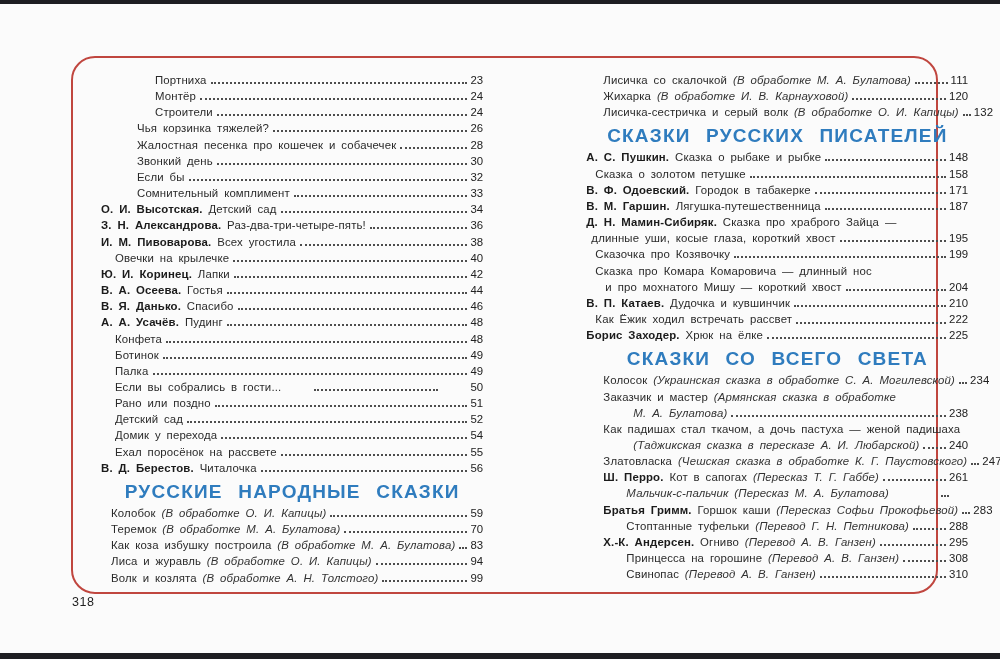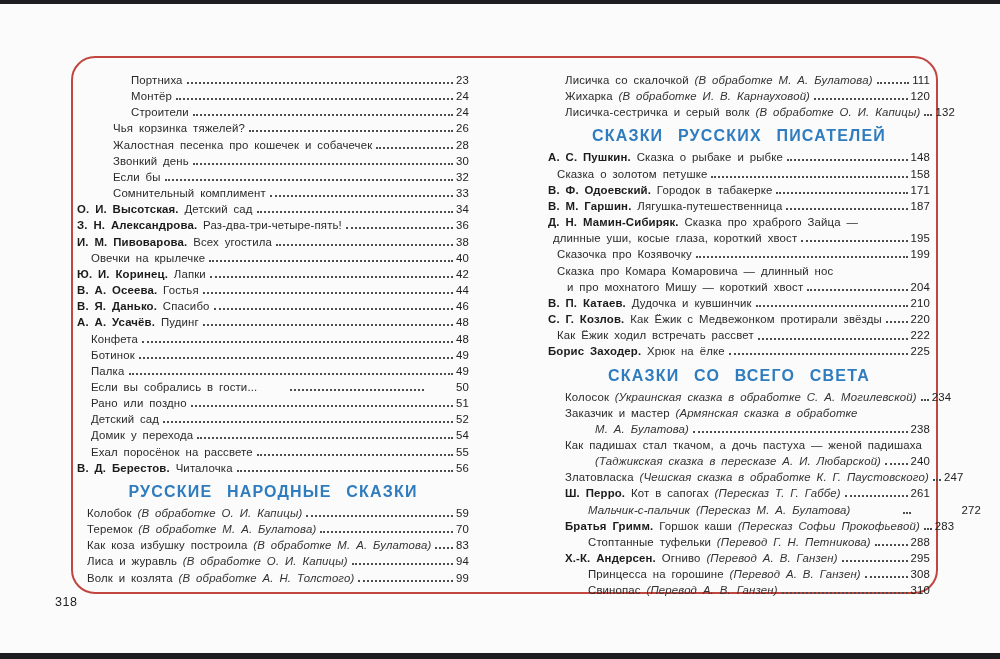--- a/index.html
+++ b/index.html
@@ -14,41 +14,41 @@
   .edge-bar.bottom{bottom:0; height:6px;}
   .toc-box{
     position:absolute; left:71px; top:56px; width:867px; height:538px;
     box-sizing:border-box;
     border:2px solid var(--red,#c0463f);
     border-radius:24px;
     padding:14px 6px 0 4px;
     display:flex; gap:79px;
     background:transparent;
   }
-  .col{font-size:11.4px; line-height:16.15px; letter-spacing:.15px; word-spacing:2.5px;}
+  .col{font-size:11.4px; line-height:16.15px; letter-spacing:.15px; word-spacing:2.5px;margin-left:24px;}
   .col.left{width:392px;}
   .col.right{width:382px;}
   .row{display:flex; align-items:baseline; white-space:nowrap;}
   .row .txt{flex:0 0 auto;}
   .row .a{font-weight:bold; color:#1b1b1b;}
   .row .n{font-style:italic; color:#333;}
   .row .dots{
     flex:1 1 8px; min-width:8px;
     border-bottom:2px dotted #4d4d4d;
     margin:0 3px 3px 4px;
   }
   .row .pg{flex:0 0 auto; text-align:right; color:#222;}
   .heading{
     text-align:center; color:var(--blue,#2f7cbe);
-    font-weight:bold; font-size:16px; line-height:16px;
+    font-weight:bold; font-size:19px; line-height:16px;
     letter-spacing:1.2px; word-spacing:9px;
     margin:8px 0 5px 0;
   }
   .folio{
-    position:absolute; left:55px; top:595px;
+    position:absolute; left:72px; top:595px;
     font-size:12.5px; color:#1f1f1f; letter-spacing:.5px;
   }
 </style>
 </head>
 <body>
 
 <div class="screen">
   <div class="edge-bar top"></div>
   <div class="toc-box">
     <div class="col left">
@@ -260,25 +260,20 @@
         <div class="row" style="padding-left: 19px;">
           <span class="txt"><span class="t">и про мохнатого Мишу — короткий хвост</span></span>
           <span class="dots"></span>
           <span class="pg">204</span>
         </div>
         <div class="row">
           <span class="txt"><b class="a">В. П. Катаев. </b><span class="t">Дудочка и кувшинчик</span></span>
           <span class="dots"></span>
           <span class="pg">210</span>
         </div>
-        <div class="row">
-          <span class="txt"><b class="a">С. Г. Козлов. </b><span class="t">Как Ёжик с Медвежонком протирали звёзды</span></span>
-          <span class="dots"></span>
-          <span class="pg">220</span>
-        </div>
         <div class="row" style="padding-left: 9px; align-items: flex-end;">
           <span class="txt"><span class="t">Как Ёжик ходил встречать рассвет</span></span>
           <span class="dots"></span>
           <span class="pg">222</span>
         </div>
         <div class="row">
           <span class="txt"><b class="a">Борис Заходер. </b><span class="t">Хрюк на ёлке</span></span>
           <span class="dots"></span>
           <span class="pg">225</span>
         </div>

